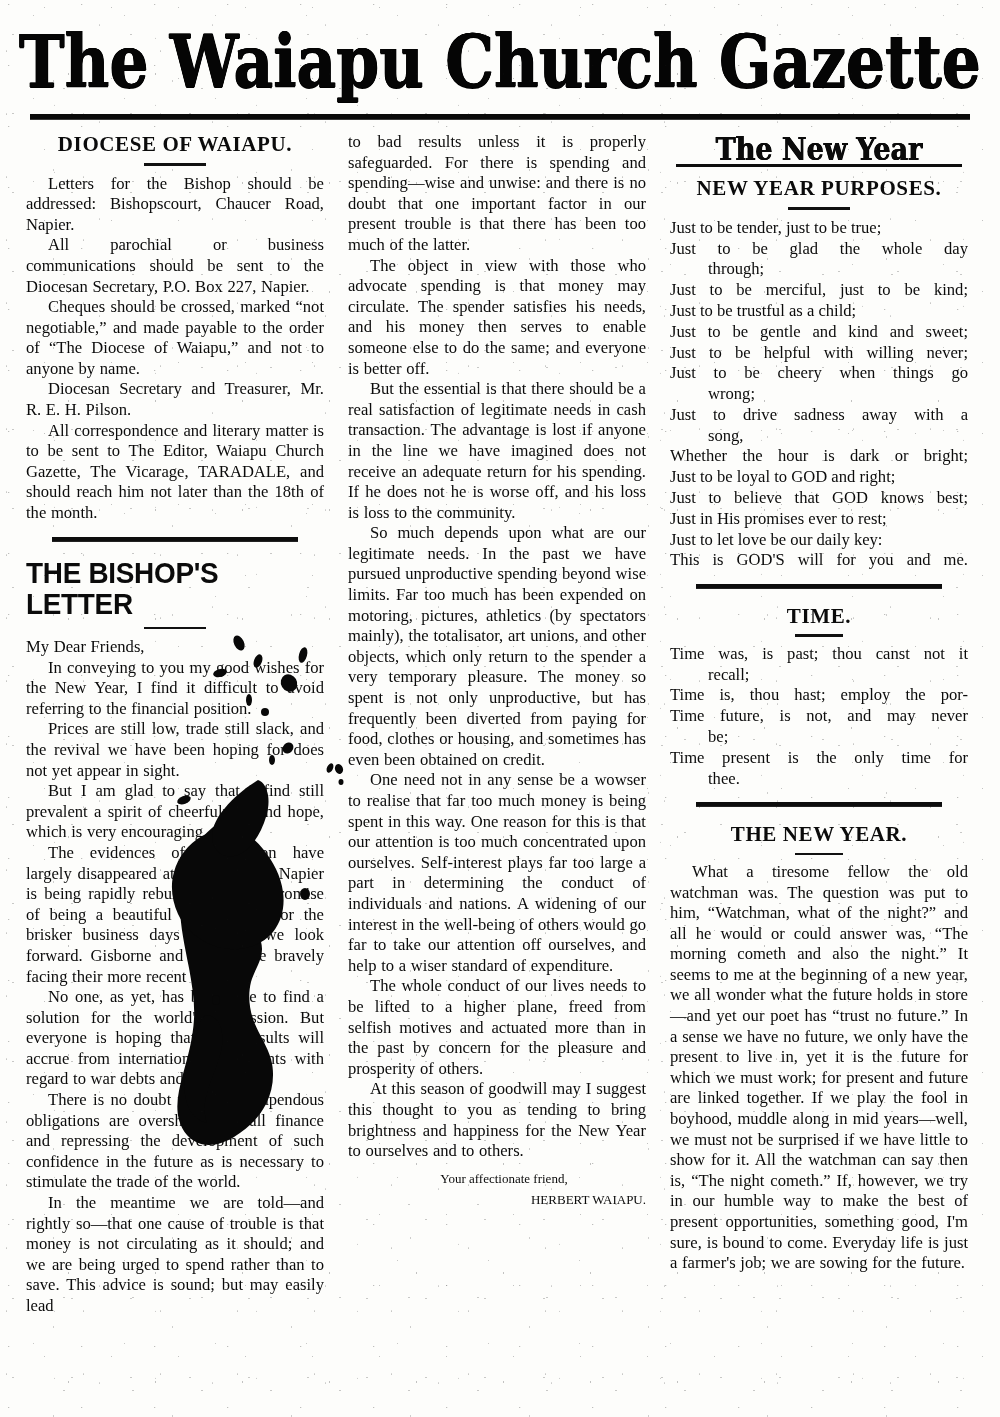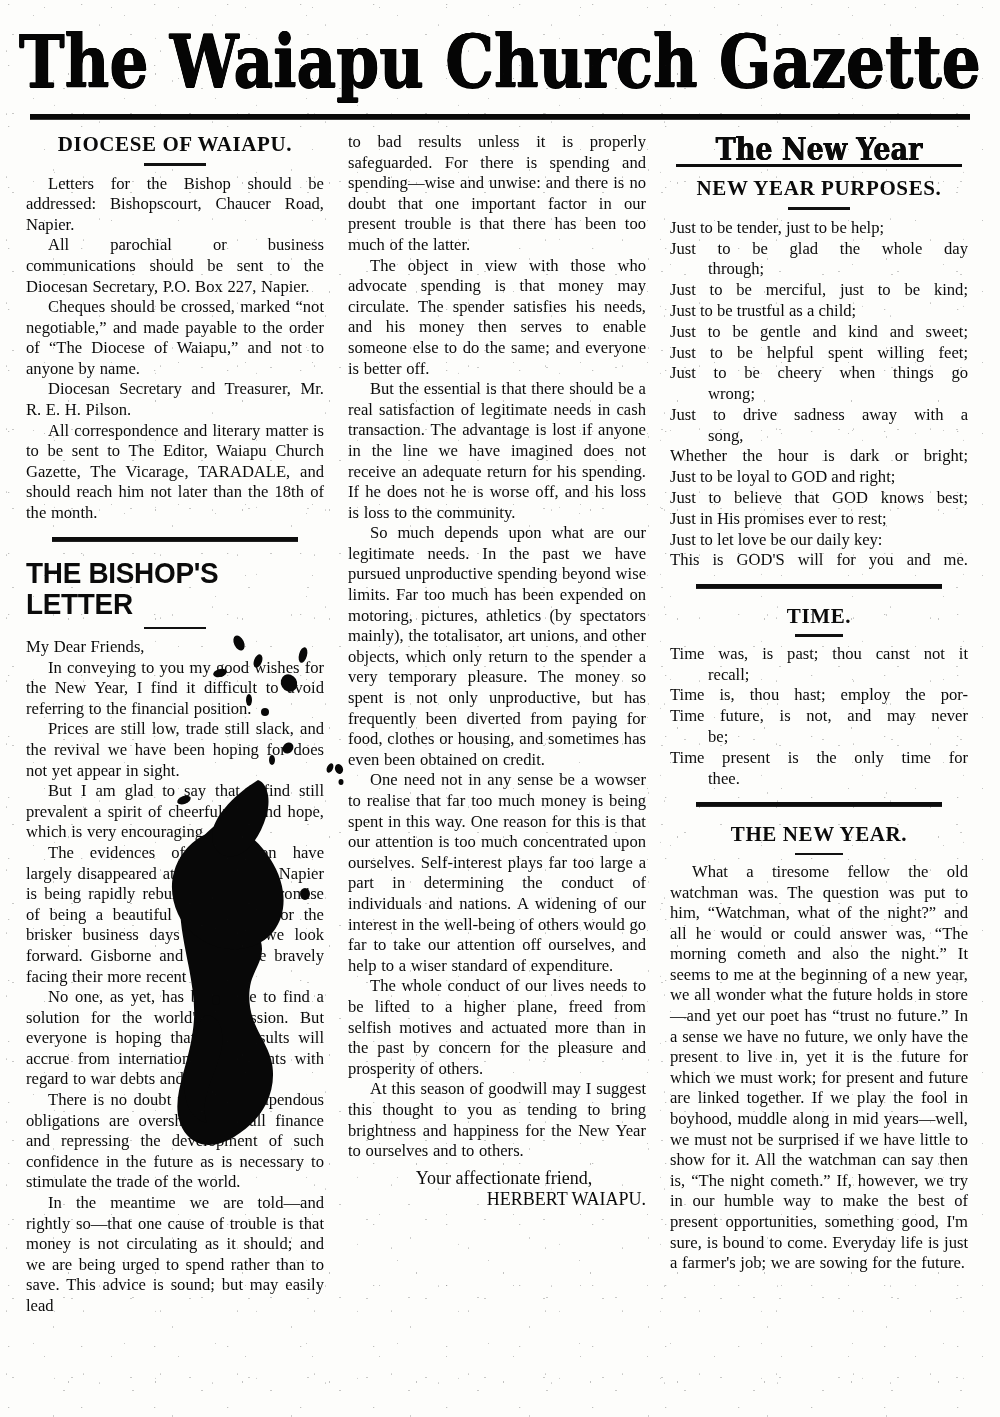--- a/index.html
+++ b/index.html
@@ -159,21 +159,21 @@
   .verse .vline { display: block; white-space: nowrap; }
   .verse .vline.just {
     white-space: normal;
     text-align: justify;
     text-align-last: justify;
   }
   .verse .vline.ind { padding-left: 38px; }
 
   .signoff {
     margin: 6px 0 0 0;
-    font-size: 18px;
+    font-size: 13px;
     line-height: 21px;
     font-family: Liberation Serif, serif;
   }
   .signoff .l1 { display: block; text-align: center; padding-left: 14px; }
   .signoff .l2 { display: block; text-align: right; padding-left: 60px; }
 
   
   .blot-layer {
     position: absolute;
     left: 0; top: 0;
@@ -235,27 +235,27 @@
 
   <div class="col">
 
     <h2 class="head-gothic">The New Year</h2>
     <div class="underline-gothic"></div>
 
     <h2 class="head-serif">NEW YEAR PURPOSES.</h2>
     <div class="dash"></div>
 
     <div class="verse">
-      <span class="vline">Just to be tender, just to be help;</span>
+      <span class="vline">Just to be tender, just to be true;</span>
       <span class="vline just">Just to be glad the whole day</span>
       <span class="vline ind">through;</span>
       <span class="vline just">Just to be merciful, just to be kind;</span>
       <span class="vline">Just to be trustful as a child;</span>
       <span class="vline just">Just to be gentle and kind and sweet;</span>
-      <span class="vline just">Just to be helpful spent willing feet;</span>
+      <span class="vline just">Just to be helpful with willing never;</span>
       <span class="vline just">Just to be cheery when things go</span>
       <span class="vline ind">wrong;</span>
       <span class="vline just">Just to drive sadness away with a</span>
       <span class="vline ind">song,</span>
       <span class="vline just">Whether the hour is dark or bright;</span>
       <span class="vline">Just to be loyal to GOD and right;</span>
       <span class="vline just">Just to believe that GOD knows best;</span>
       <span class="vline">Just in His promises ever to rest;</span>
       <span class="vline">Just to let love be our daily key:</span>
       <span class="vline just">This is GOD'S will for you and me.</span>

